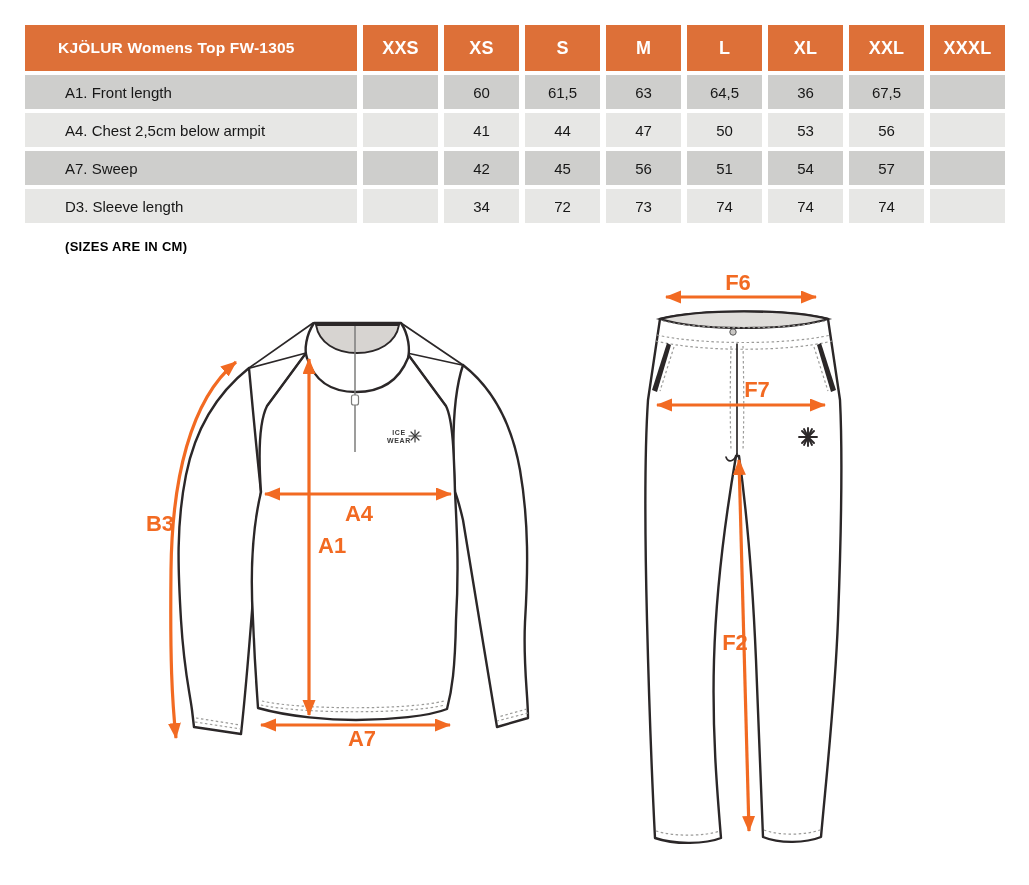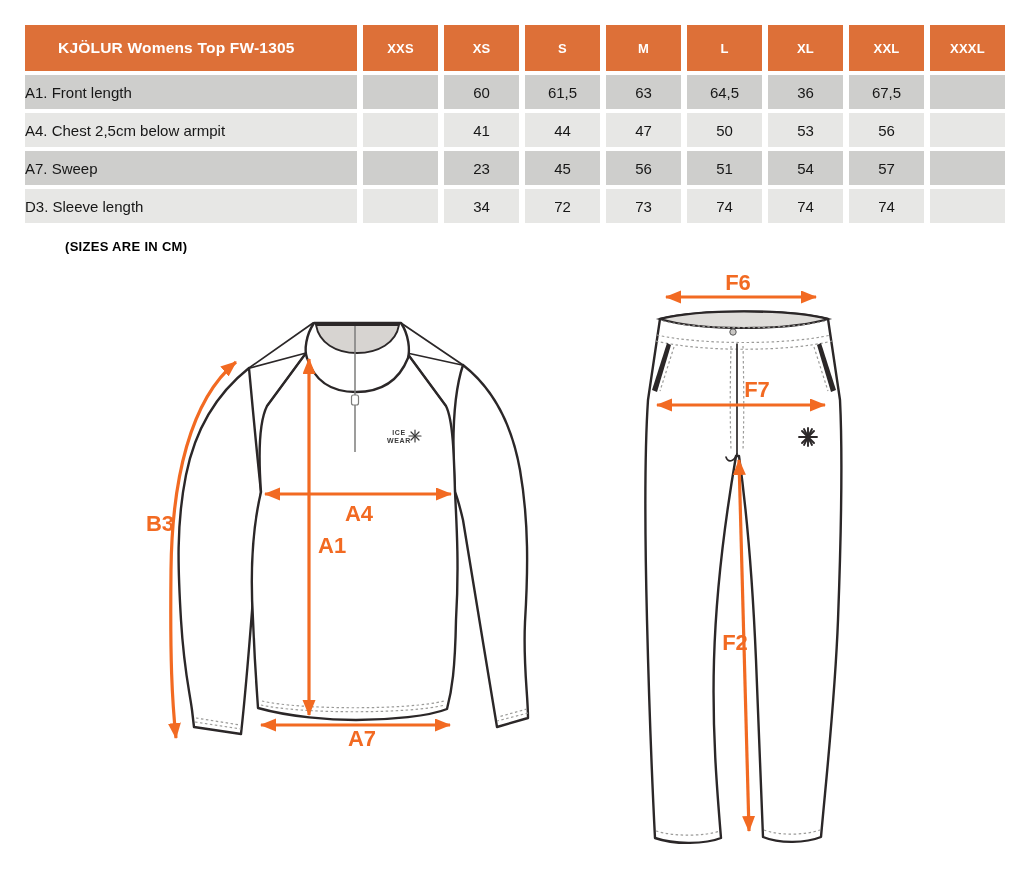--- a/index.html
+++ b/index.html
@@ -4,24 +4,24 @@
 <style>
   html,body{margin:0;padding:0;background:#fff;}
   body{width:1029px;height:885px;position:relative;font-family:"Liberation Sans",sans-serif;overflow:hidden;}
 
   
   .tbl{position:absolute;left:25px;top:25px;display:grid;
        grid-template-columns:332px repeat(8,75px);
        grid-template-rows:46px repeat(4,34px);
        gap:4px 6px;background:#fff;}
   .cell{display:flex;align-items:center;justify-content:center;}
-  .th{background:#DD7038;color:#fff;font-weight:bold;font-size:13px;letter-spacing:.2px;}
+  .th{background:#DD7038;color:#fff;font-weight:bold;font-size:18px;letter-spacing:.2px;}
   .th-title{justify-content:flex-start;padding-left:33px;font-size:15.5px;}
   .td{font-size:15px;color:#171717;}
-  .td-label{justify-content:flex-start;}
+  .td-label{justify-content:flex-start;padding-left:40px;}
   .g1{background:#CECECC;}
   .g2{background:#E7E7E5;}
 
   
   .note{position:absolute;left:65px;top:239px;color:#000000;font-size:13px;font-weight:bold;letter-spacing:.3px;}
 
   
   .diagram{position:absolute;left:0;top:240px;}
   .outline{fill:#ffffff;stroke:#2B2728;stroke-width:2.4;stroke-linejoin:round;stroke-linecap:round;}
   .seam{fill:none;stroke:#2B2728;stroke-width:1.7;stroke-linecap:round;}
@@ -62,21 +62,21 @@
   <div class="cell td g2">41</div>
   <div class="cell td g2">44</div>
   <div class="cell td g2">47</div>
   <div class="cell td g2">50</div>
   <div class="cell td g2">53</div>
   <div class="cell td g2">56</div>
   <div class="cell td g2"></div>
 
   <div class="cell td td-label g1">A7. Sweep</div>
   <div class="cell td g1"></div>
-  <div class="cell td g1">23</div>
+  <div class="cell td g1">42</div>
   <div class="cell td g1">45</div>
   <div class="cell td g1">56</div>
   <div class="cell td g1">51</div>
   <div class="cell td g1">54</div>
   <div class="cell td g1">57</div>
   <div class="cell td g1"></div>
 
   <div class="cell td td-label g2">D3. Sleeve length</div>
   <div class="cell td g2"></div>
   <div class="cell td g2">34</div>

